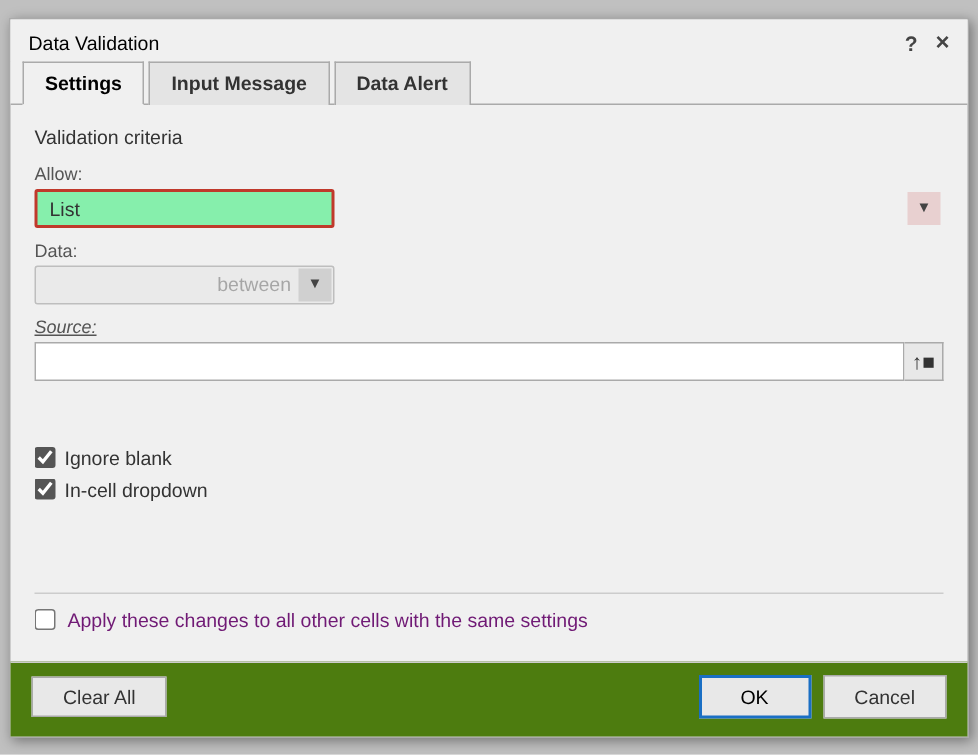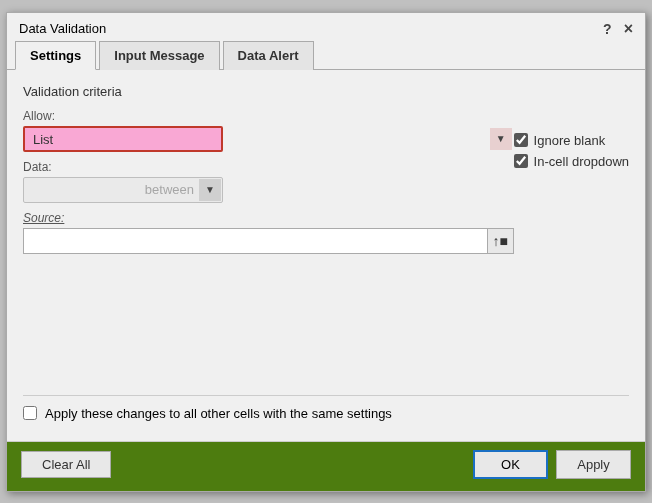--- a/index.html
+++ b/index.html
@@ -107,21 +107,22 @@
 
     .section-label {
       font-size: 13px;
       color: #333;
       margin-bottom: 10px;
       font-style: normal;
     }
 
     .row-group {
       display: flex;
-      flex-direction: row;
+      flex-direction: column;
+      gap: 20px;
       margin-bottom: 4px;
     }
 
     .left-col {
       display: flex;
       flex-direction: column;
       flex: 1;
     }
 
     .right-col {
@@ -145,21 +146,21 @@
 
     .select-wrapper {
       position: relative;
       display: inline-flex;
       align-items: center;
     }
 
     .select-box {
       appearance: none;
       -webkit-appearance: none;
-      background: #f9a8d4;
+      background: #86efac;
       border: 2px solid #c0392b;
       padding: 4px 28px 4px 8px;
       font-size: 13px;
       color: #333;
       width: 200px;
       height: 26px;
       cursor: pointer;
       outline: none;
       border-radius: 2px;
     }
@@ -255,21 +256,21 @@
     }
 
     .apply-row input[type="checkbox"] {
       width: 14px;
       height: 14px;
       cursor: pointer;
     }
 
     .apply-label {
       font-size: 13px;
-      color: #000000;
+      color: #701a75;
     }
 
     .footer {
       display: flex;
       flex-direction: row;
       justify-content: space-between;
       align-items: center;
       padding: 8px 14px 12px 14px;
       background: #4d7c0f;
       border-top: 1px solid #ccc;
@@ -393,16 +394,16 @@
       <span class="apply-label">Apply these changes to all other cells with the same settings</span>
     </div>
   </div>
 
   <div class="footer">
     <div class="footer-left">
       <button class="btn">Clear All</button>
     </div>
     <div class="footer-right">
       <button class="btn primary">OK</button>
-      <button class="btn">Apply</button>
+      <button class="btn">Cancel</button>
     </div>
   </div>
 </div>
 
 </body></html>

